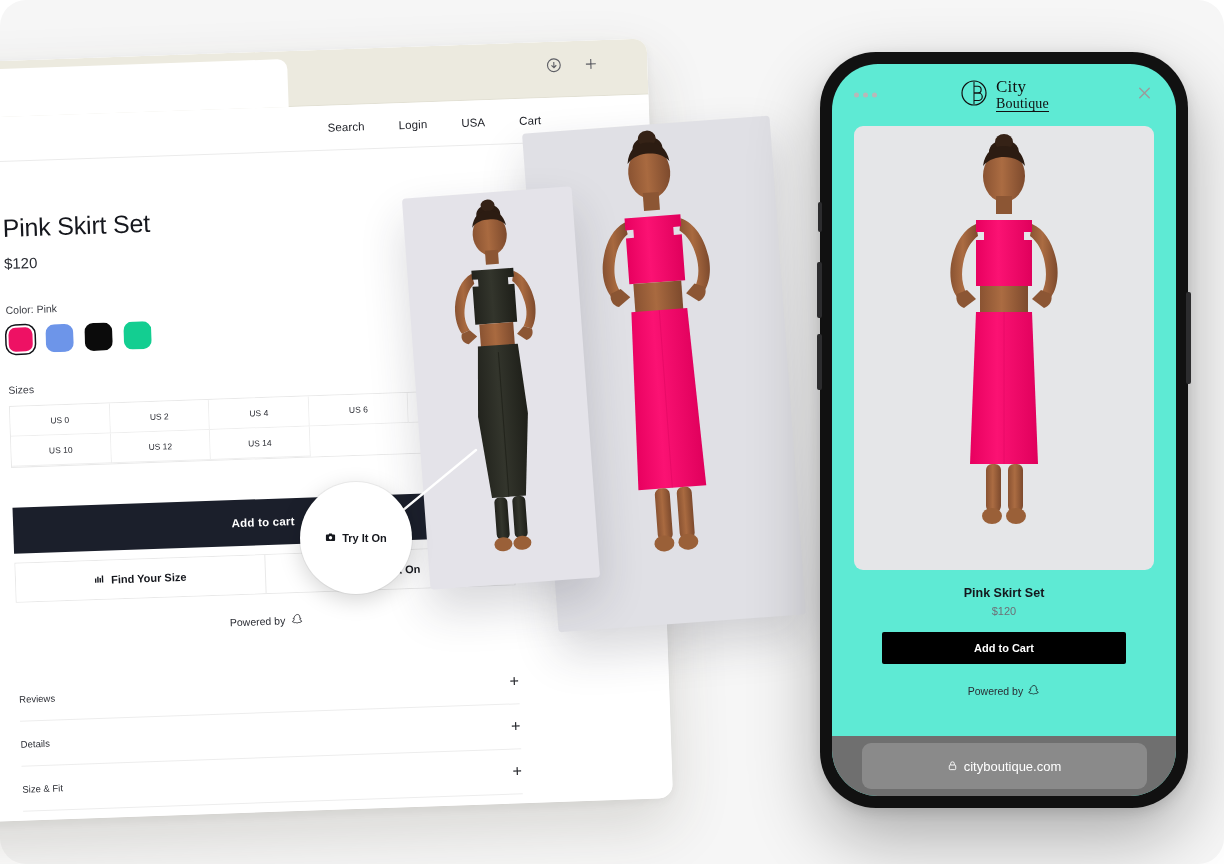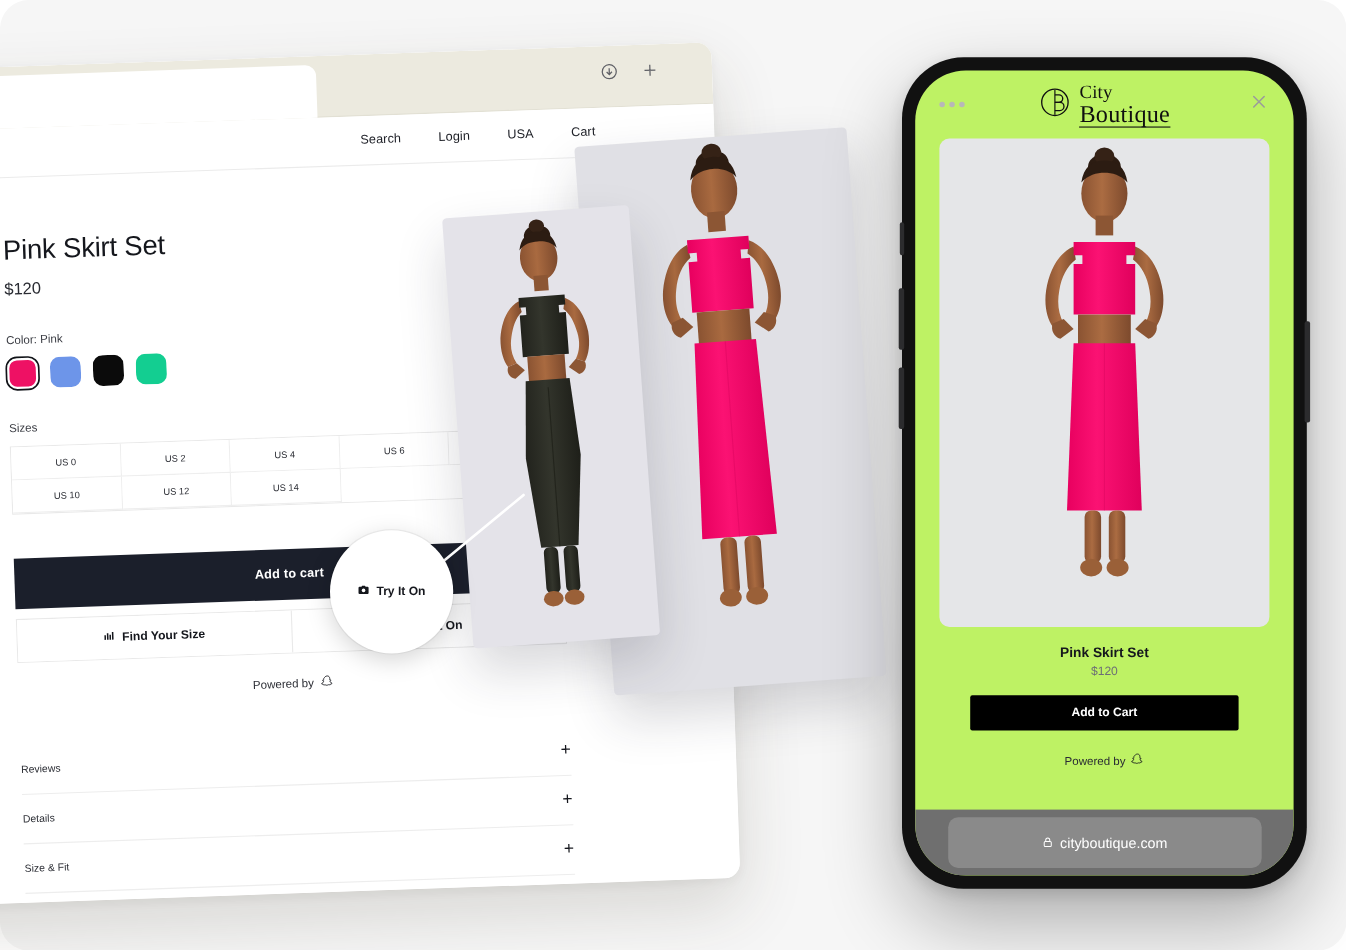--- a/index.html
+++ b/index.html
@@ -202,21 +202,21 @@
     left: 820px; top: 52px;
     width: 368px; height: 756px;
     background: #111111;
     border-radius: 56px;
     box-shadow: 0 30px 70px rgba(0,0,0,.30), 0 4px 14px rgba(0,0,0,.12);
     padding: 12px;
   }
   .phone-screen {
     position: relative;
     width: 100%; height: 100%;
-    background: #bef264;
+    background: #5eead4;
     border-radius: 46px;
     overflow: hidden;
     display: flex; flex-direction: column;
   }
   .phone-btn {
     position: absolute;
     background: #2c2c2e;
     border-radius: 2px;
   }
   #btn-silent { left: -2.5px; top: 150px; width: 4px; height: 30px; }
@@ -242,21 +242,21 @@
     color: #9b9b9b;
   }
   .brand { display: flex; align-items: center; gap: 7px; }
   .brand-mark { flex-shrink: 0; }
   .brand-text {
     font-family: "Liberation Serif", serif;
     line-height: 1.0;
     color: #101010;
   }
   .brand-line1 { font-size: 17px; letter-spacing: .2px; }
-  .brand-line2 { font-size: 22px; letter-spacing: .2px; border-bottom: 1.3px solid #101010; display: inline-block; }
+  .brand-line2 { font-size: 14px; letter-spacing: .2px; border-bottom: 1.3px solid #101010; display: inline-block; }
 
   .phone-photo {
     margin: 0 22px;
     height: 444px;
     background: #e5e6e8;
     border-radius: 9px;
     position: relative;
     overflow: hidden;
     flex-shrink: 0;
   }

